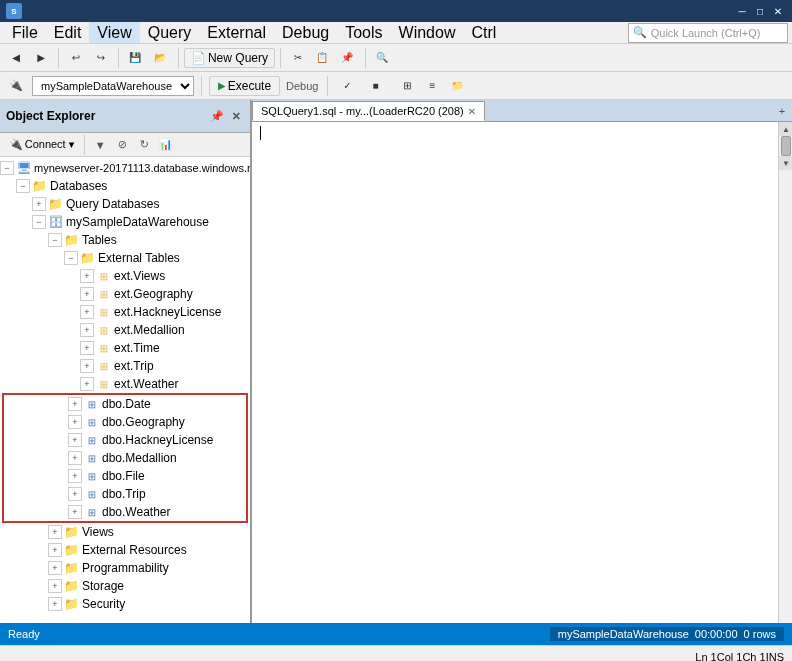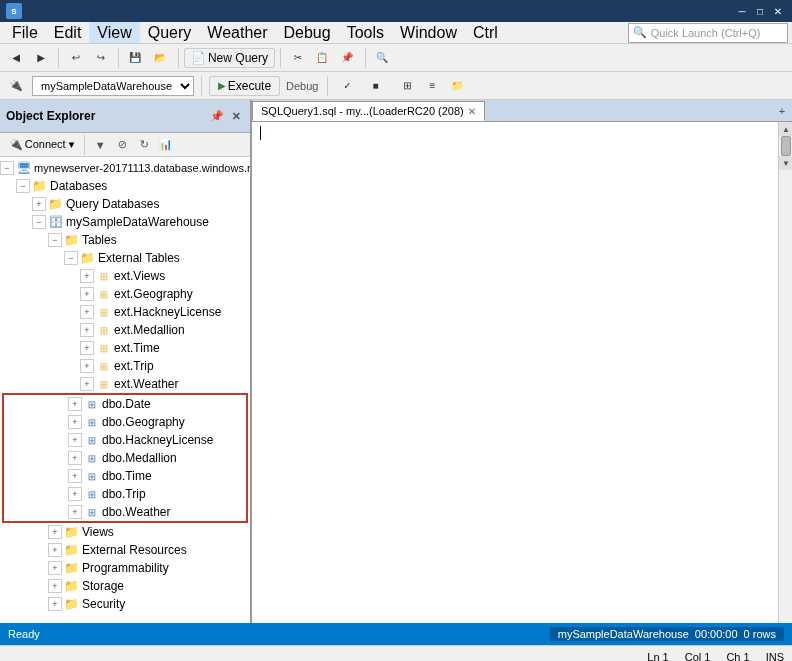--- a/index.html
+++ b/index.html
@@ -258,21 +258,21 @@
     .bottom-bar {
       height: 22px;
       background: #f0f0f0;
       border-top: 1px solid #ccc;
       display: flex;
       align-items: center;
       justify-content: space-between;
       padding: 0 8px;
       font-size: 11px;
     }
-    .bottom-right { display: flex; gap: 16px; align-items: center; }
+    .bottom-right { display: flex; gap: 0; align-items: center; }
 
     
     .quick-launch {
       display: flex;
       align-items: center;
       height: 20px;
       border: 1px solid #aaa;
       background: white;
       padding: 0 4px;
       min-width: 160px;
@@ -294,21 +294,21 @@
     <div class="title-btn">□</div>
     <div class="title-btn">✕</div>
   </div>
 </div>
 
 <div class="menu-bar">
   <div class="menu-item">File</div>
   <div class="menu-item">Edit</div>
   <div class="menu-item active">View</div>
   <div class="menu-item">Query</div>
-  <div class="menu-item">Weather</div>
+  <div class="menu-item">External</div>
   <div class="menu-item">Debug</div>
   <div class="menu-item">Tools</div>
   <div class="menu-item">Window</div>
   <div class="menu-item">Ctrl</div>
   <div style="flex:1"></div>
   <div class="quick-launch">
     <span style="margin-right:4px;">🔍</span>
     <span style="color:#999; font-size:11px;">Quick Launch (Ctrl+Q)</span>
   </div>
 </div>
@@ -492,21 +492,21 @@
 
         <div class="tree-node" style="padding-left: 64px;">
           <span class="tree-expander">+</span>
           <span class="tree-icon" style="color:#4a7aac; font-size:10px;">⊞</span>
           <span class="tree-label">dbo.Medallion</span>
         </div>
 
         <div class="tree-node" style="padding-left: 64px;">
           <span class="tree-expander">+</span>
           <span class="tree-icon" style="color:#4a7aac; font-size:10px;">⊞</span>
-          <span class="tree-label">dbo.Time</span>
+          <span class="tree-label">dbo.File</span>
         </div>
 
         <div class="tree-node" style="padding-left: 64px;">
           <span class="tree-expander">+</span>
           <span class="tree-icon" style="color:#4a7aac; font-size:10px;">⊞</span>
           <span class="tree-label">dbo.Trip</span>
         </div>
 
         <div class="tree-node" style="padding-left: 64px;">
           <span class="tree-expander">+</span>

